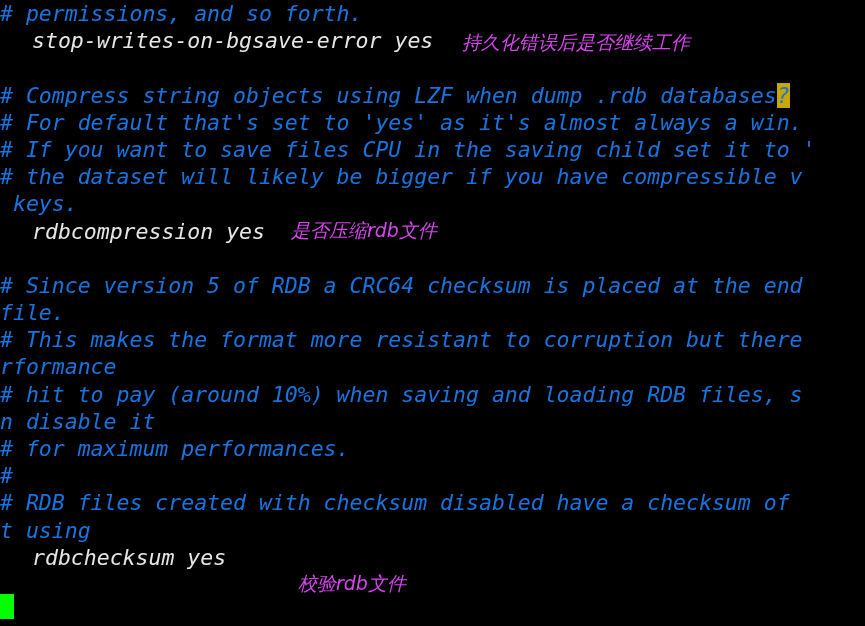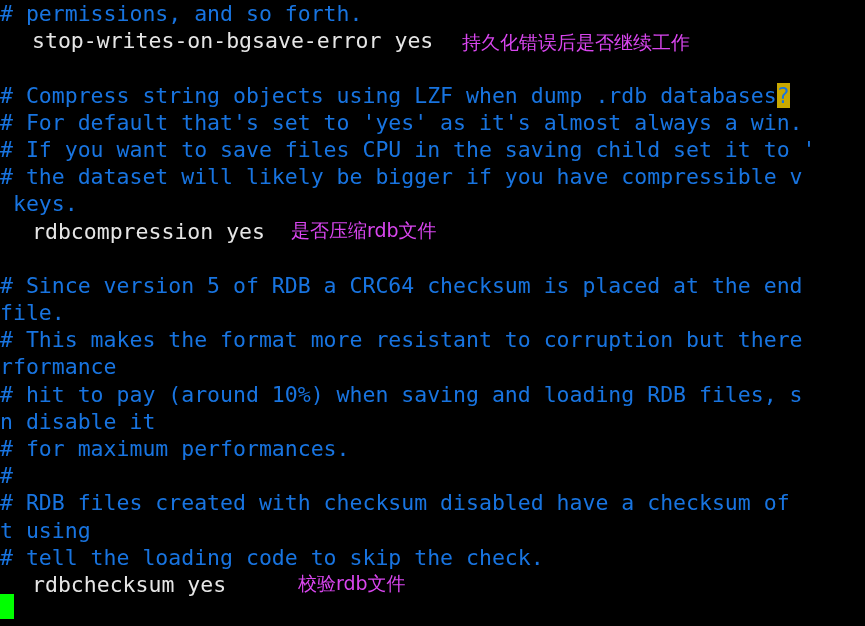--- a/index.html
+++ b/index.html
@@ -14,20 +14,21 @@
     overflow: hidden;
     font-family: "DejaVu Sans Mono", "Liberation Mono", monospace;
   }
 
   #terminal {
     position: relative;
     width: 865px;
     height: 626px;
     background: #000000;
     overflow: hidden;
+    font-style: italic;
   }
 
   
   #buffer {
     position: absolute;
     left: 0;
     top: 0;
     width: 865px;
     padding: 0;
     margin: 0;
@@ -103,21 +104,20 @@
       <div class="row c-comment"># Since version 5 of RDB a CRC64 checksum is placed at the end</div>
       <div class="row c-comment">file.</div>
       <div class="row c-comment"># This makes the format more resistant to corruption but there</div>
       <div class="row c-comment">rformance</div>
       <div class="row c-comment"># hit to pay (around 10%) when saving and loading RDB files, s</div>
       <div class="row c-comment">n disable it</div>
       <div class="row c-comment"># for maximum performances.</div>
       <div class="row c-comment">#</div>
       <div class="row c-comment"># RDB files created with checksum disabled have a checksum of</div>
       <div class="row c-comment">t using</div>
-      <div class="row c-comment"># tell the loading code to skip the check.</div>
       <div class="row c-key">rdbchecksum yes</div>
       <div class="row c-blank"></div>
     </div>
 
   <div id="annotations-layer">
       <div class="annotation" style="left: 462px; top: 33px;">持久化错误后是否继续工作</div>
       <div class="annotation" style="left: 291px; top: 221px;">是否压缩rdb文件</div>
       <div class="annotation" style="left: 298px; top: 574px;">校验rdb文件</div>
     </div>
 

